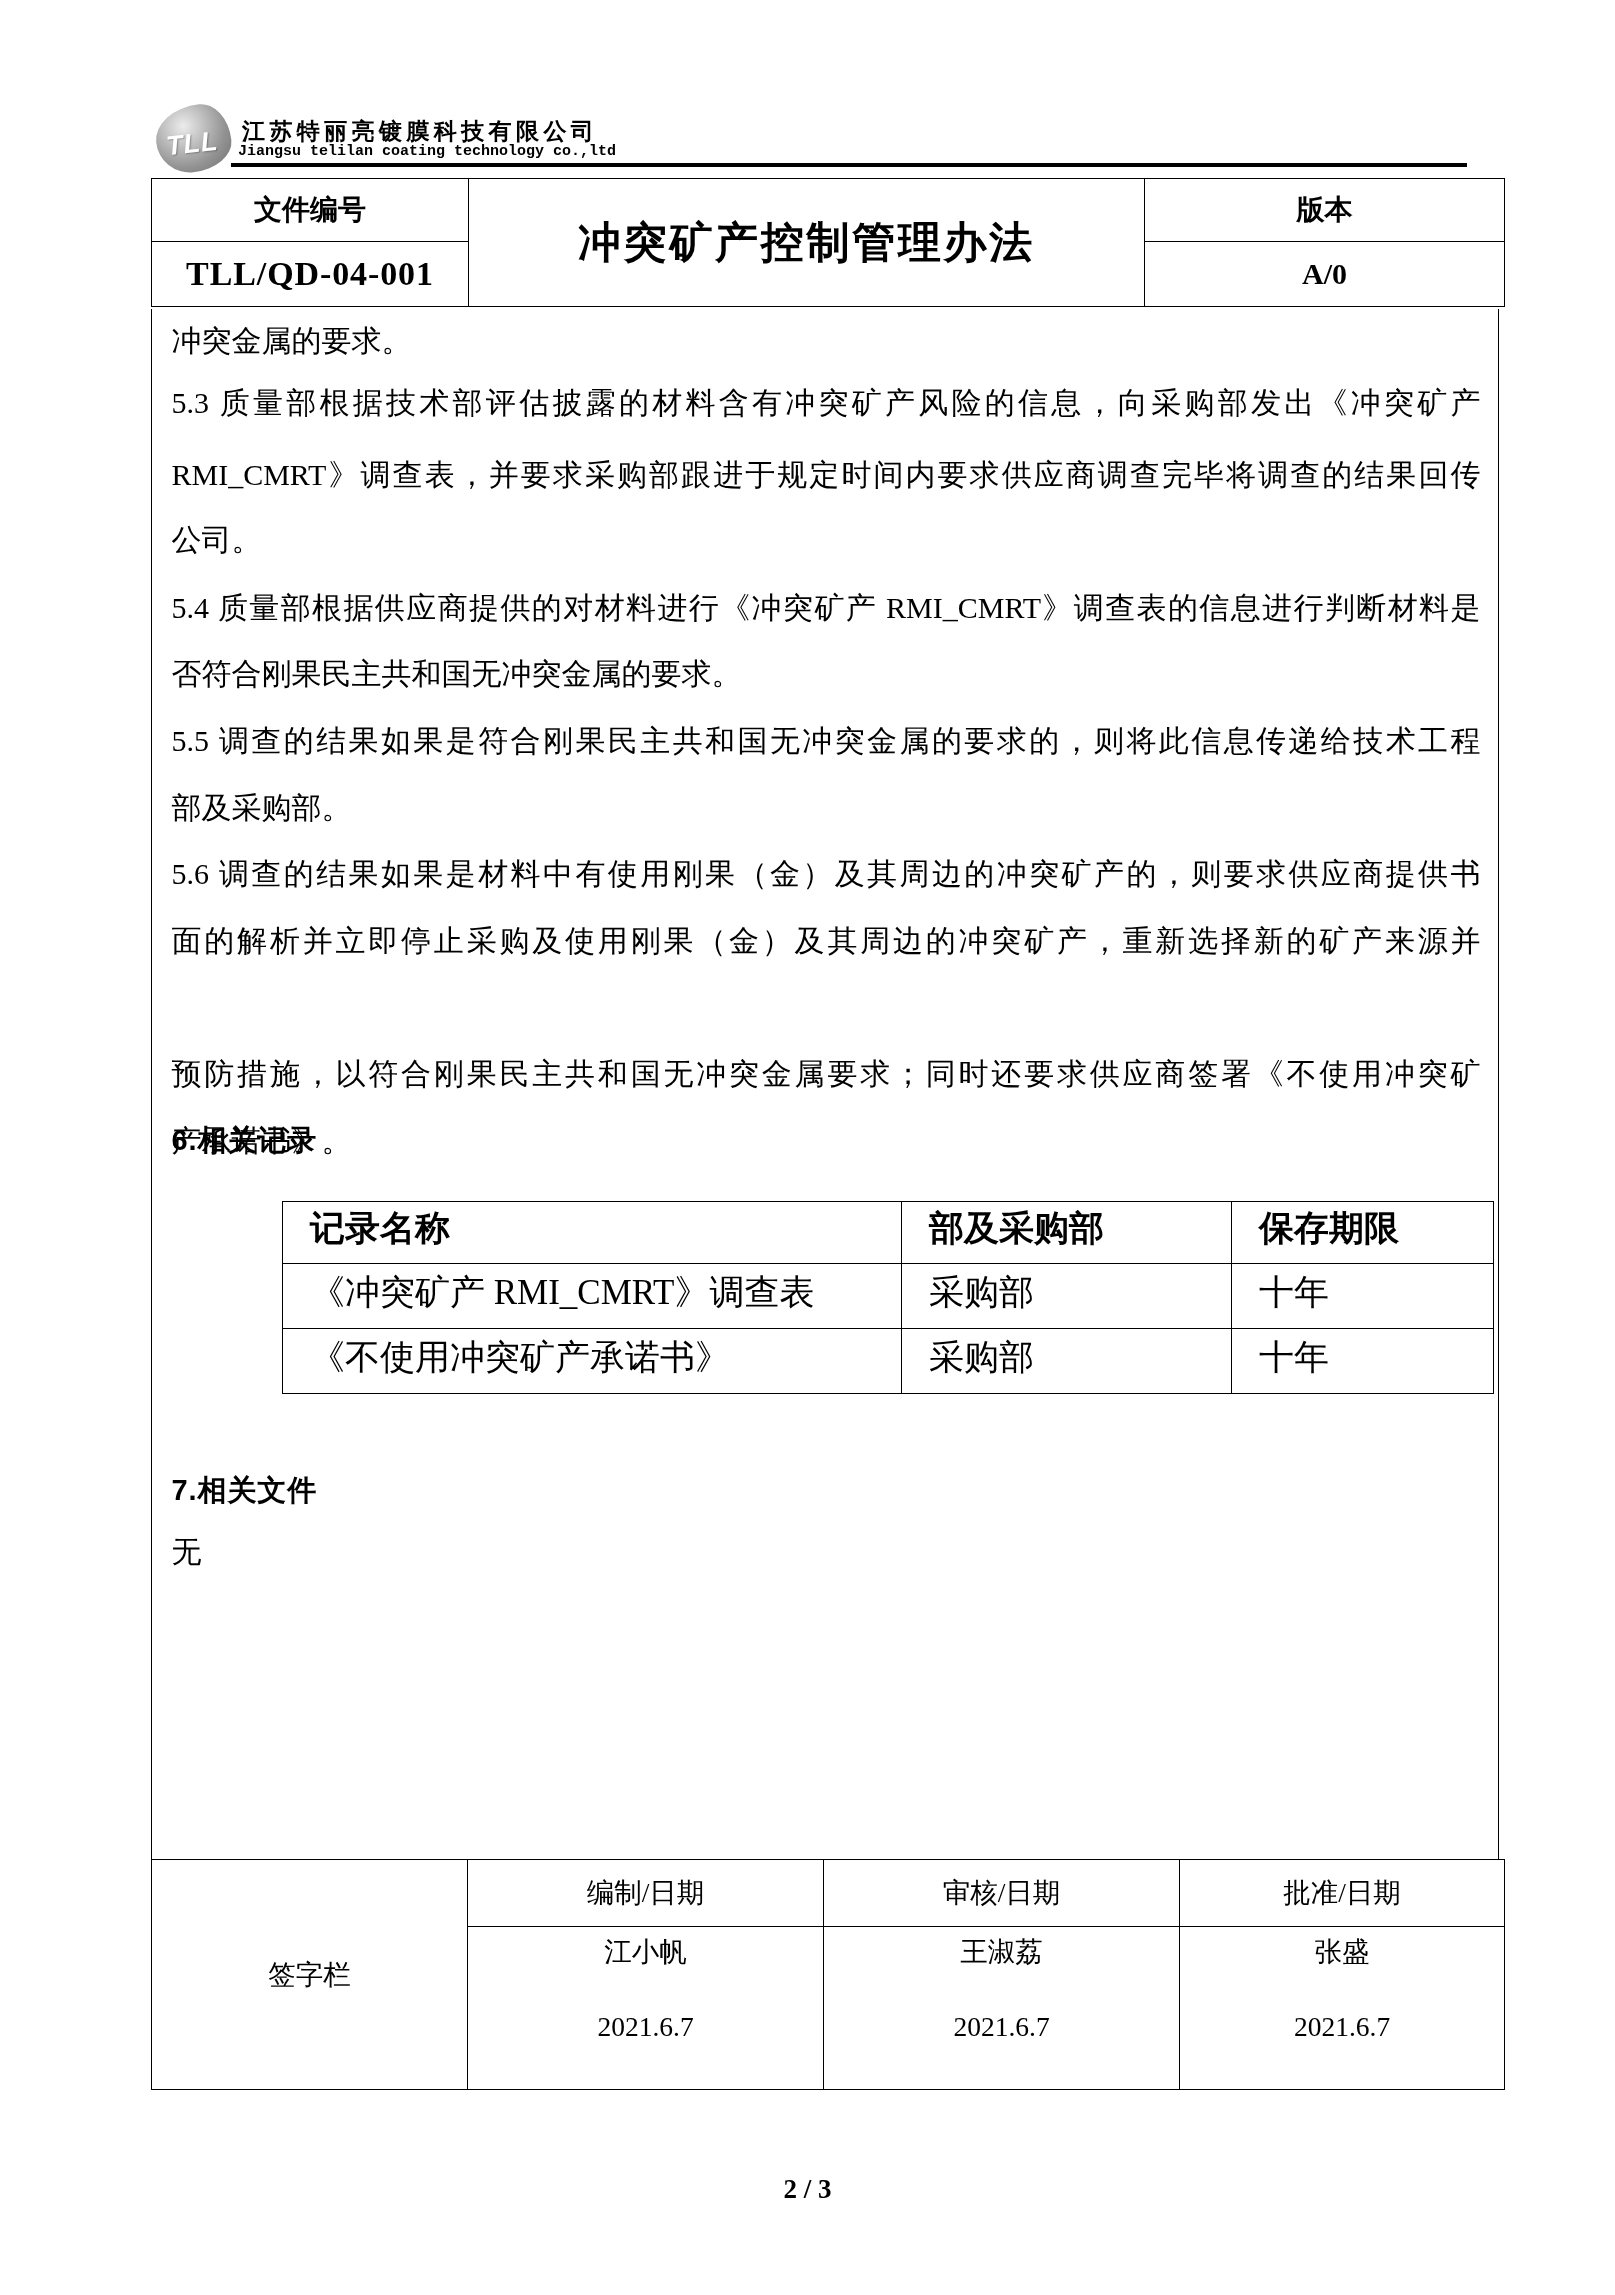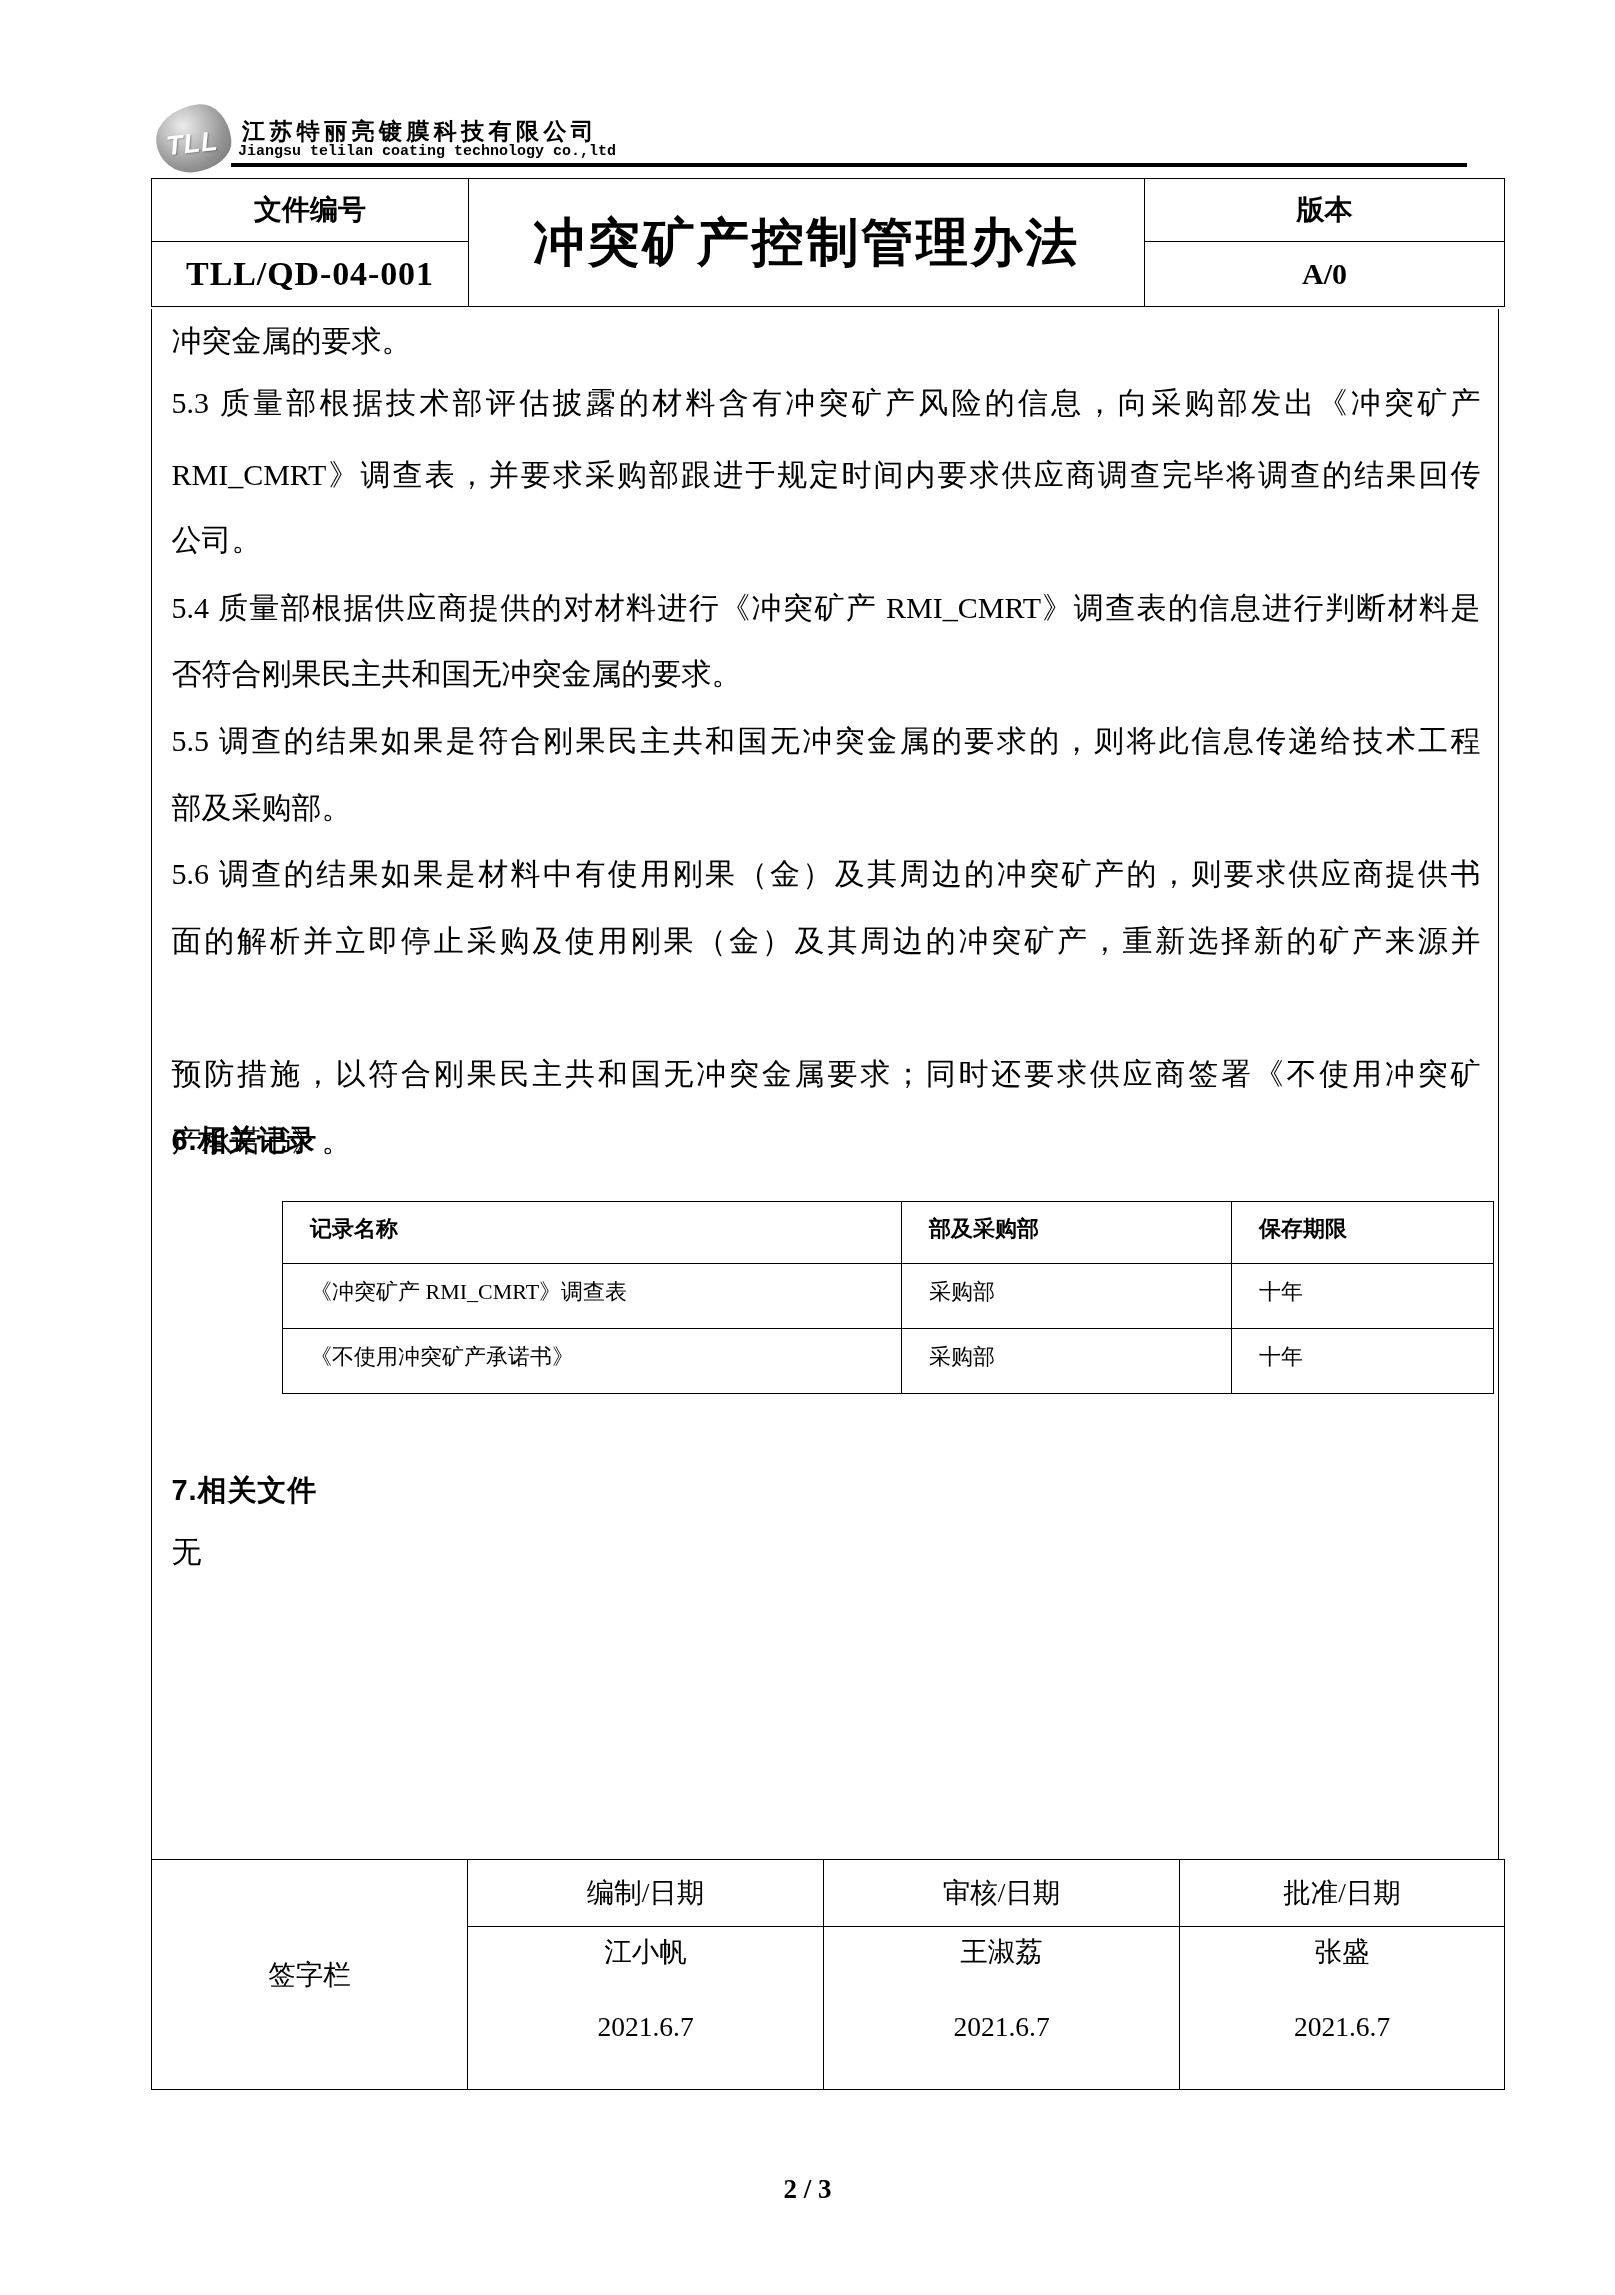--- a/index.html
+++ b/index.html
@@ -43,21 +43,21 @@
     position:absolute;left:151px;top:178px;width:1350px;
     table-layout:fixed;
   }
   .doc-table td{border:1.8px solid #000;text-align:center;vertical-align:middle;padding:0;}
   .doc-table .c1{width:316px;}
   .doc-table .c2{width:675px;}
   .doc-table .c3{width:359px;}
   .r1{height:63px;} .r2{height:65px;}
   .lbl{font-family:"Liberation Sans","DejaVu Sans",sans-serif;font-weight:bold;font-size:28px;}
   .doc-no{font-weight:bold;font-size:34px;letter-spacing:0.9px;}
-  .doc-title{font-family:"Liberation Sans","DejaVu Sans",sans-serif;font-weight:bold;font-size:52px;letter-spacing:2.7px;}
+  .doc-title{font-family:"Liberation Sans","DejaVu Sans",sans-serif;font-weight:bold;font-size:43px;letter-spacing:2.7px;}
   .version-val{font-weight:bold;font-size:30px;}
   
   .body-box{
     position:absolute;left:151px;top:309px;width:1346px;height:1550px;
     border-left:1.8px solid #000;border-right:1.8px solid #000;
   }
   .bline{
     position:absolute;left:19.5px;width:1309px;
     font-size:30px;line-height:37px;white-space:nowrap;
   }
@@ -68,21 +68,21 @@
   .sec-heading{
     position:absolute;left:19.5px;
     font-weight:bold;font-size:29px;
     font-family:"Liberation Sans","DejaVu Sans",sans-serif;
     letter-spacing:0.9px;white-space:nowrap;
   }
   
   .rec-table{
     position:absolute;left:130px;top:892px;width:1130px;table-layout:fixed;
   }
-  .rec-table td{border:1.8px solid #000;vertical-align:middle;padding:0 0 8px 27px;font-size:22px;}
+  .rec-table td{border:1.8px solid #000;vertical-align:middle;padding:0 0 8px 27px;font-size:35px;}
   .rec-table .rc1{width:591px;} .rec-table .rc2{width:302px;} .rec-table .rc3{width:234px;}
   .rec-table .hrow td{font-family:"Liberation Sans","DejaVu Sans",sans-serif;font-weight:bold;}
   .rec-table .hrow{height:62px;}
   .rec-table .drow{height:65px;}
   .plain{font-size:30px;}
   
   .sig-table{
     position:absolute;left:151px;top:1859px;width:1350px;table-layout:fixed;
   }
   .sig-table td{border:1.8px solid #000;text-align:center;vertical-align:middle;font-size:27.5px;padding:0;}

